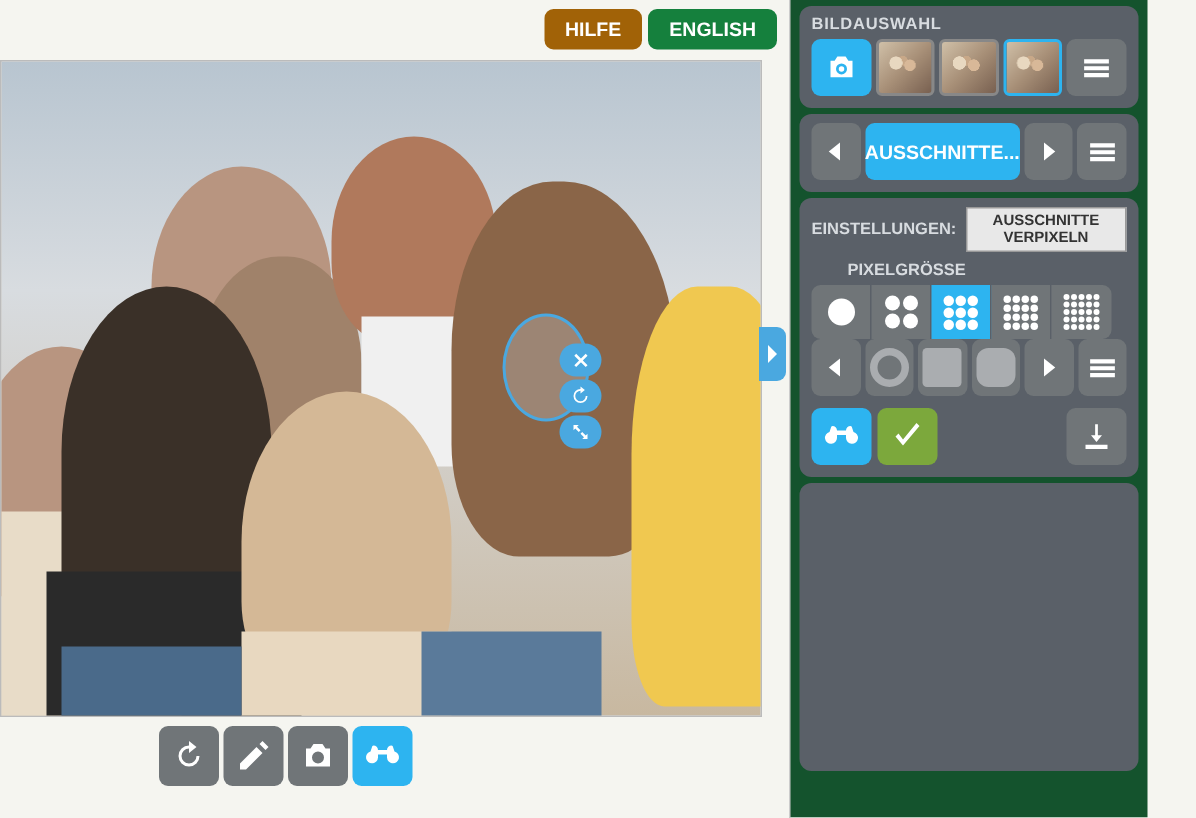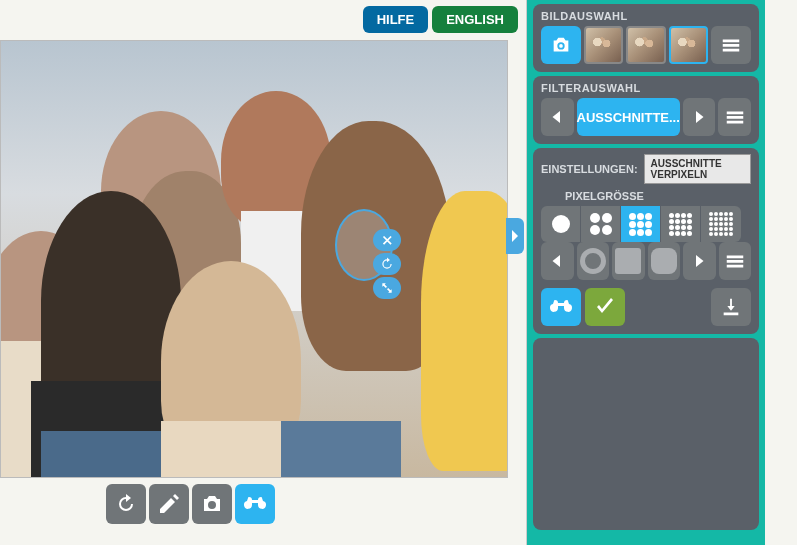--- a/index.html
+++ b/index.html
@@ -27,21 +27,21 @@
   }
   .btn {
     border-radius: 6px;
     border: none;
     padding: 6px 14px;
     font-size: 13px;
     font-weight: bold;
     cursor: pointer;
     color: white;
   }
-  .btn-help { background: #0369a1; }
+  .btn-help { background: #a16207; }
   .btn-english { background: #15803d; }
   .photo-container {
     position: absolute;
     left: 0;
     top: 40px;
     width: 508px;
     height: 438px;
     background: linear-gradient(180deg, #b8c5d0 0%, #d8dce0 35%, #c8b8a0 100%);
     border: 1px solid #bbb;
     overflow: hidden;
@@ -128,21 +128,21 @@
   .tb-btn.active { background: #2db4f0; }
   .tb-btn svg { width: 24px; height: 24px; fill: white; }
 
   
   .sidebar {
     position: absolute;
     left: 526px;
     top: 0;
     width: 239px;
     height: 545px;
-    background: #14b8a6;
+    background: #14532d;
     border-left: 1px solid #ccc;
   }
   .panel {
     background: #5a6068;
     border-radius: 8px;
     margin: 4px 6px;
     padding: 6px 8px 8px;
   }
   .panel-title {
     color: #d8dce0;
@@ -201,20 +201,21 @@
     display: flex;
     align-items: center;
     justify-content: center;
     cursor: pointer;
   }
   .settings-row {
     display: flex;
     align-items: center;
     gap: 6px;
     margin-bottom: 6px;
+    text-align: center;
   }
   .settings-label {
     color: #d8dce0;
     font-size: 11px;
     font-weight: bold;
   }
   .settings-badge {
     background: #e8e8e8;
     color: #333;
     font-size: 10px;
@@ -367,21 +368,20 @@
       <div class="thumb selected"></div>
       <div class="sq">
         <svg width="22" height="22" viewBox="0 0 24 24">
             <path d="M3 6h18v3H3zM3 11h18v3H3zM3 16h18v3H3z"></path>
           </svg>
       </div>
     </div>
   </div>
 
   <div class="panel">
-    <div class="panel-title">FILTERAUSWAHL</div>
     <div class="row">
       <div class="sq">
         <svg width="18" height="18" viewBox="0 0 24 24">
             <path d="M16 4l-10 8 10 8z"></path>
           </svg>
       </div>
       <div class="filter-name">AUSSCHNITTE...</div>
       <div class="sq">
         <svg width="18" height="18" viewBox="0 0 24 24">
             <path d="M8 4l10 8-10 8z"></path>

